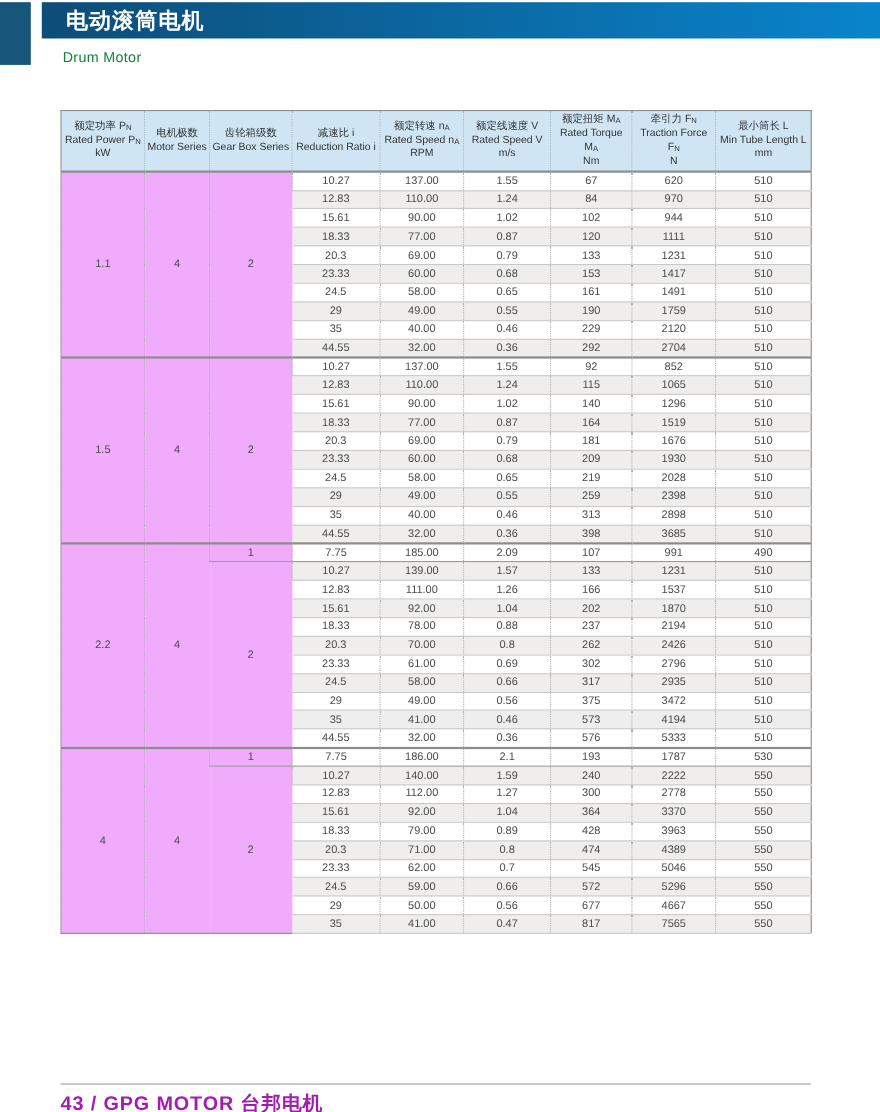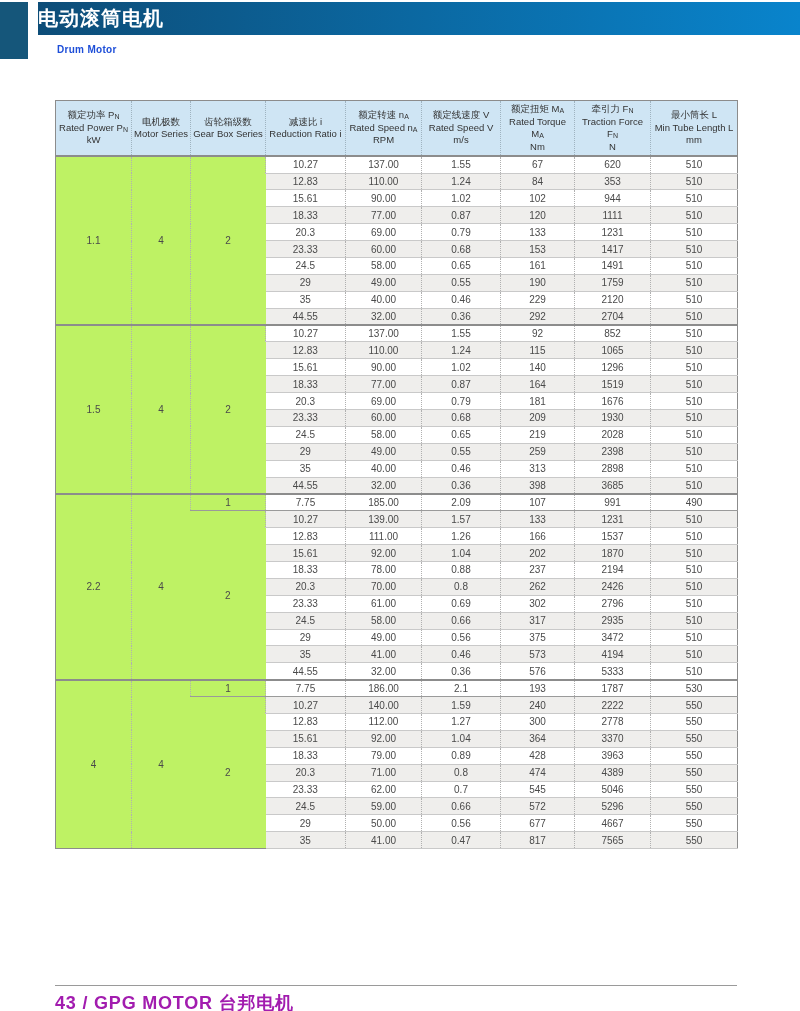--- a/index.html
+++ b/index.html
@@ -12,24 +12,24 @@
   .corner-block {
     position:absolute; left:0; top:2px; width:28px; height:57px;
     background:var(--block,#15567a);
   }
   .banner {
     position:absolute; left:38px; top:2px; width:762px; height:33px;
     background:linear-gradient(90deg, var(--banner-left,#0d4d78) 0%, var(--banner-right,#0984cc) 100%);
     display:flex; align-items:center;
   }
   .banner-title {
-    color:#fff; font-size:20px; font-weight:bold; letter-spacing:1px; 
+    color:#fff; font-size:20px; font-weight:bold; letter-spacing:1px; padding-left:22px;
   }
   .banner-sub {
-    position:absolute; left:57px; top:44px; font-size:10px; font-weight:bold; color:#1d4ed8;
+    position:absolute; left:57px; top:44px; font-size:13px; font-weight:normal; color:#15803d;
     letter-spacing:0.3px;
   }
   .section-title {
     position:absolute; left:55px; top:71px; font-size:12.5px; font-weight:bold; color:#141414;
     letter-spacing:0.1px; white-space:nowrap;
   }
   
   .spec-table-wrap { position:absolute; left:55px; top:100px; width:682px; }
   table.spec {
     width:682px; border-collapse:collapse; table-layout:fixed;
@@ -47,21 +47,21 @@
   thead th:first-child { border-left:none; }
   .sub { font-size:7px; position:relative; top:1px; letter-spacing:0; }
   tbody td {
     height:16.9px; text-align:center; vertical-align:middle;
     font-size:10px; color:#4a4a4a; padding:0 2px;
     border-left:1px dotted #b0b0b0; border-bottom:1px solid #c9c9c9;
     background:#fff;
   }
   tbody td:first-child { border-left:none;margin-left:30px; }
   tbody tr.stripe td.data-cell { background:#efeeec; }
-  tbody td.merged-cell { background:#bef264; border-bottom:none; }
+  tbody td.merged-cell { background:#f0abfc; border-bottom:none; }
   tbody tr.section-start td { border-top:2px solid #8c8c8c; }
   tbody tr.group-end td.data-cell,
   tbody tr.group-end td.gear-cell { border-bottom:1px solid #9a9a9a; }
   
   .footer-rule { position:absolute; left:55px; top:985px; width:682px; height:0; border-top:1.5px solid #9a9a9a; }
   .footer-text { position:absolute; left:55px; top:991px; font-size:18px; font-weight:bold; color:#a21caf; letter-spacing:0.8px; }
 </style>
 </head>
 <body>
 
@@ -145,21 +145,21 @@
             <td class="data-cell">1.55</td>
             <td class="data-cell">67</td>
             <td class="data-cell">620</td>
             <td class="data-cell">510</td>
           </tr>
           <tr class="stripe">
             <td class="data-cell">12.83</td>
             <td class="data-cell">110.00</td>
             <td class="data-cell">1.24</td>
             <td class="data-cell">84</td>
-            <td class="data-cell">353</td>
+            <td class="data-cell">970</td>
             <td class="data-cell">510</td>
           </tr>
           <tr>
             <td class="data-cell">15.61</td>
             <td class="data-cell">90.00</td>
             <td class="data-cell">1.02</td>
             <td class="data-cell">102</td>
             <td class="data-cell">944</td>
             <td class="data-cell">510</td>
           </tr>

